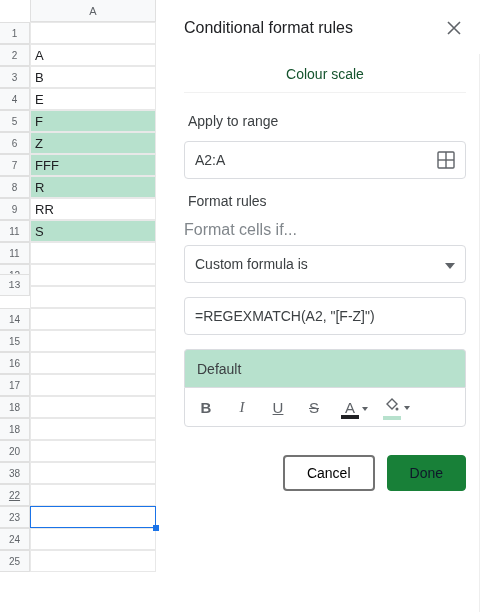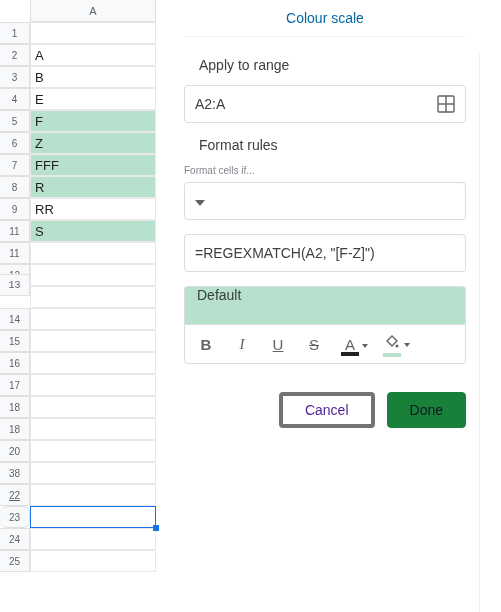--- a/index.html
+++ b/index.html
@@ -92,44 +92,44 @@
   .tabs {
     display: flex;
     border-bottom: 1px solid #f1f1f1;
     margin-bottom: 20px;
   }
   .tab {
     flex: 1;
     text-align: center;
     padding: 10px 0 10px;
     font-size: 14px;
-    color: #0369a1;
+    color: #14532d;
     cursor: pointer;
     position: relative;
   }
   .tab.active {
     color: #188038;
     font-weight: 500;
   }
   .tab.active::after {
     content: "";
     position: absolute;
     left: 8px; right: 8px; bottom: -1px;
     height: 3px;
     background: #188038;
     border-radius: 2px 2px 0 0;
   }
   .section-label {
     font-size: 14px;
     color: #3c4043;
-    margin: 14px 15px 12px;
+    margin: 14px 4px 12px;
     font-weight: 500;
   }
   .sub-label {
-    font-size: 10px;
+    font-size: 16px;
     color: #80868b;
     margin: 6px 0 6px;
   }
   .field {
     display: flex;
     align-items: center;
     border: 1px solid #dadce0;
     border-radius: 4px;
     height: 38px;
     padding: 0 10px;
@@ -143,21 +143,21 @@
   .dropdown-field {
     justify-content: space-between;
   }
   .style-box {
     background: #b7e1cd;
     border: 1px solid #dadce0;
     border-bottom: none;
     border-radius: 4px 4px 0 0;
     height: 38px;
     display: flex;
-    align-items: flex-start;
+    align-items: center;
     padding: 0 12px;
     font-size: 14px;
     color: #3c4043;
   }
   .toolbar {
     border: 1px solid #dadce0;
     border-radius: 0 0 4px 4px;
     height: 40px;
     display: flex;
     align-items: center;
@@ -200,22 +200,22 @@
     padding: 0 22px;
     border-radius: 4px;
     font-size: 14px;
     font-weight: 500;
     cursor: pointer;
     display: flex;
     align-items: center;
     justify-content: center;
   }
   .btn-cancel {
-    color: #4c1d95;
-    border: 4px solid #737373;
+    color: #000000;
+    border: 2px solid #737373;
     background: #fff;
   }
   .btn-done {
     color: #0f172a;
     background: #188038;
     border: 1px solid #188038;
   }
   .right-grid-line {
     position: absolute;
     top: 54px;
@@ -268,31 +268,39 @@
       <div class="row-header" style="top: 396px;">18</div>
       <div class="cell" style="top: 396px;"></div>
       <div class="row-header" style="top: 418px;">18</div>
       <div class="cell" style="top: 418px;"></div>
       <div class="row-header" style="top: 440px;">20</div>
       <div class="cell" style="top: 440px;"></div>
       <div class="row-header" style="top: 462px;">38</div>
       <div class="cell" style="top: 462px;"></div>
       <div class="row-header" style="top: 484px; text-decoration: underline;">22</div>
       <div class="cell" style="top: 484px;"></div>
-      <div class="row-header" style="top: 506px; border-radius: 7px;">23</div>
+      <div class="row-header" style="top: 506px;">23</div>
       <div class="sel-handle" style="left: 153px; top: 525px;"></div>
       <div class="cell selected" style="top: 506px;"></div>
       <div class="row-header" style="top: 528px;">24</div>
       <div class="cell" style="top: 528px;"></div>
       <div class="row-header" style="top: 550px;">25</div>
       <div class="cell" style="top: 550px;"></div>
     </div>
 </div>
 
 <div class="panel">
+  <div class="panel-header">
+    <div class="panel-title">Conditional format rules</div>
+    <div class="close-btn">
+      <svg width="14" height="14" viewBox="0 0 14 14">
+          <path d="M1 1 L13 13 M13 1 L1 13" stroke="#5f6368" stroke-width="1.6" fill="none"></path>
+        </svg>
+    </div>
+  </div>
 
   <div class="tabs">
     <div class="tab">Colour scale</div>
   </div>
 
   <div class="section-label">Apply to range</div>
   <div class="field">
     <span>A2:A</span>
     <span class="spacer"></span>
     <span class="grid-icon">
@@ -300,20 +308,21 @@
           <rect x="1" y="1" width="16" height="16" rx="1" fill="none" stroke="#5f6368" stroke-width="1.4"></rect>
           <line x1="9" y1="1" x2="9" y2="17" stroke="#5f6368" stroke-width="1.4"></line>
           <line x1="1" y1="9" x2="17" y2="9" stroke="#5f6368" stroke-width="1.4"></line>
         </svg>
     </span>
   </div>
 
   <div class="section-label">Format rules</div>
   <div class="sub-label">Format cells if...</div>
   <div class="field dropdown-field">
+    <span>Custom formula is</span>
     <span>
       <svg width="10" height="6" viewBox="0 0 10 6">
           <path d="M0 0 L5 6 L10 0 Z" fill="#5f6368"></path>
         </svg>
     </span>
   </div>
   <div class="field">
     <span style="white-space:nowrap;overflow:hidden;">=REGEXMATCH(A2, "[F-Z]")</span>
   </div>
 

